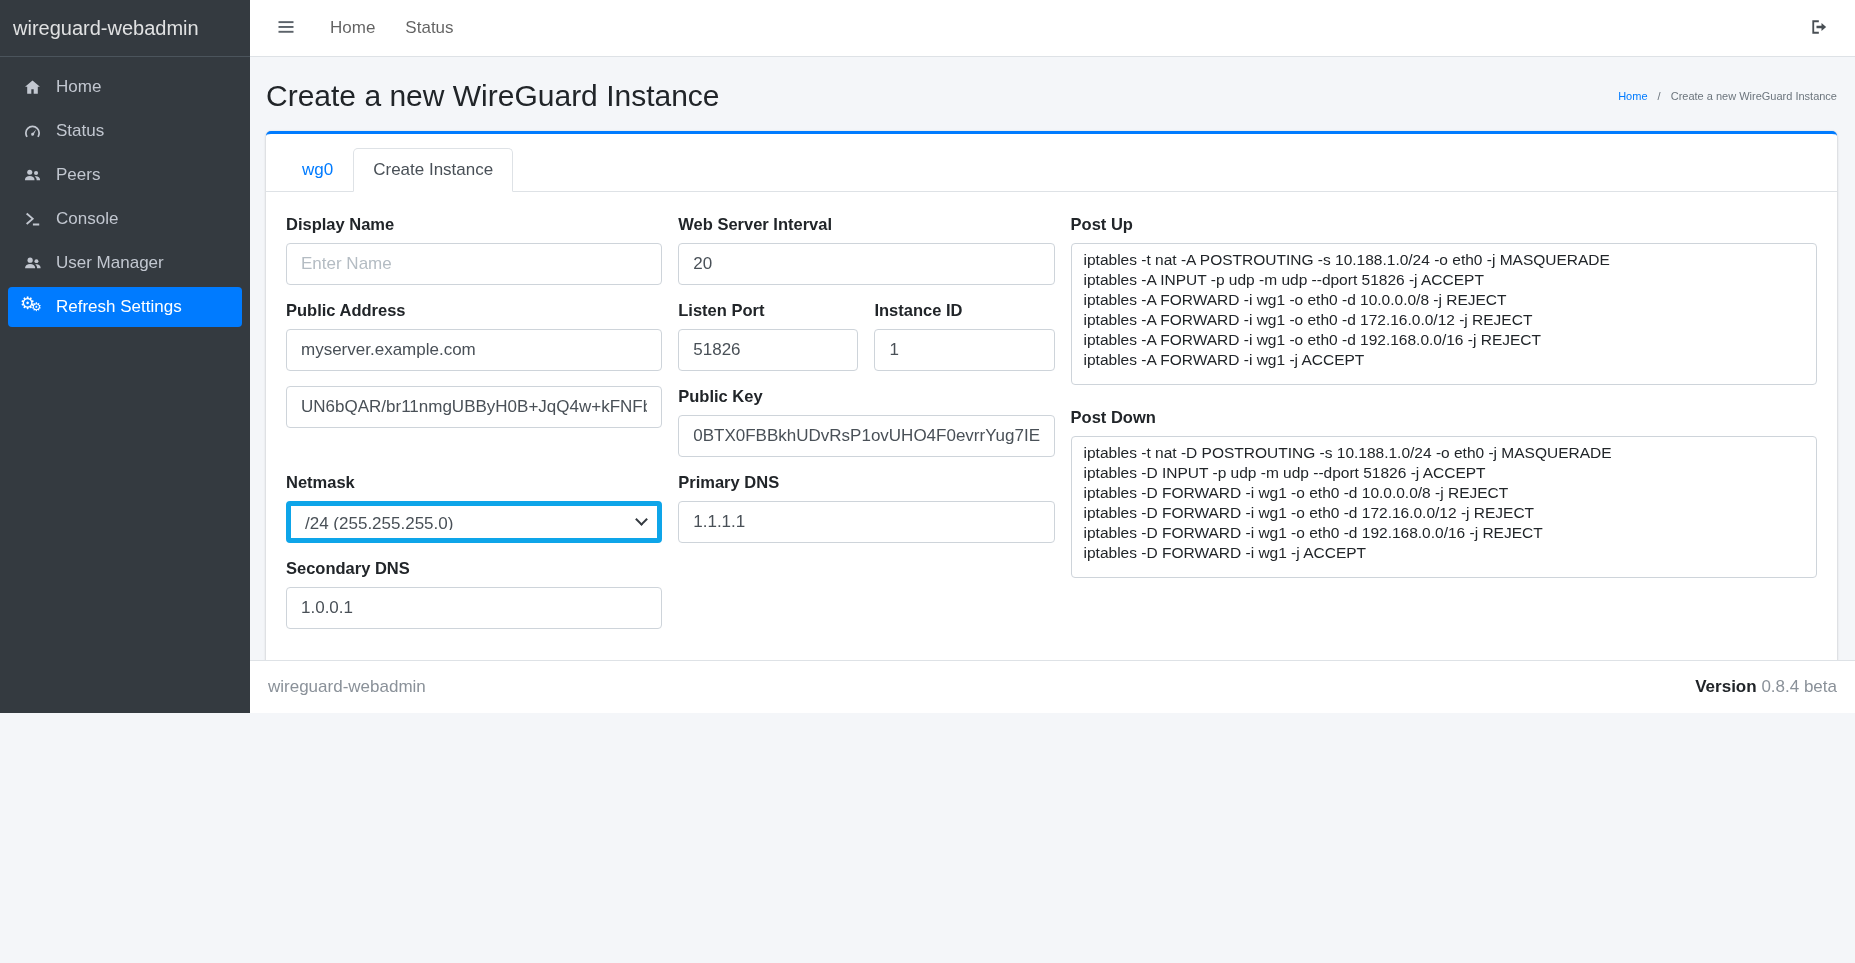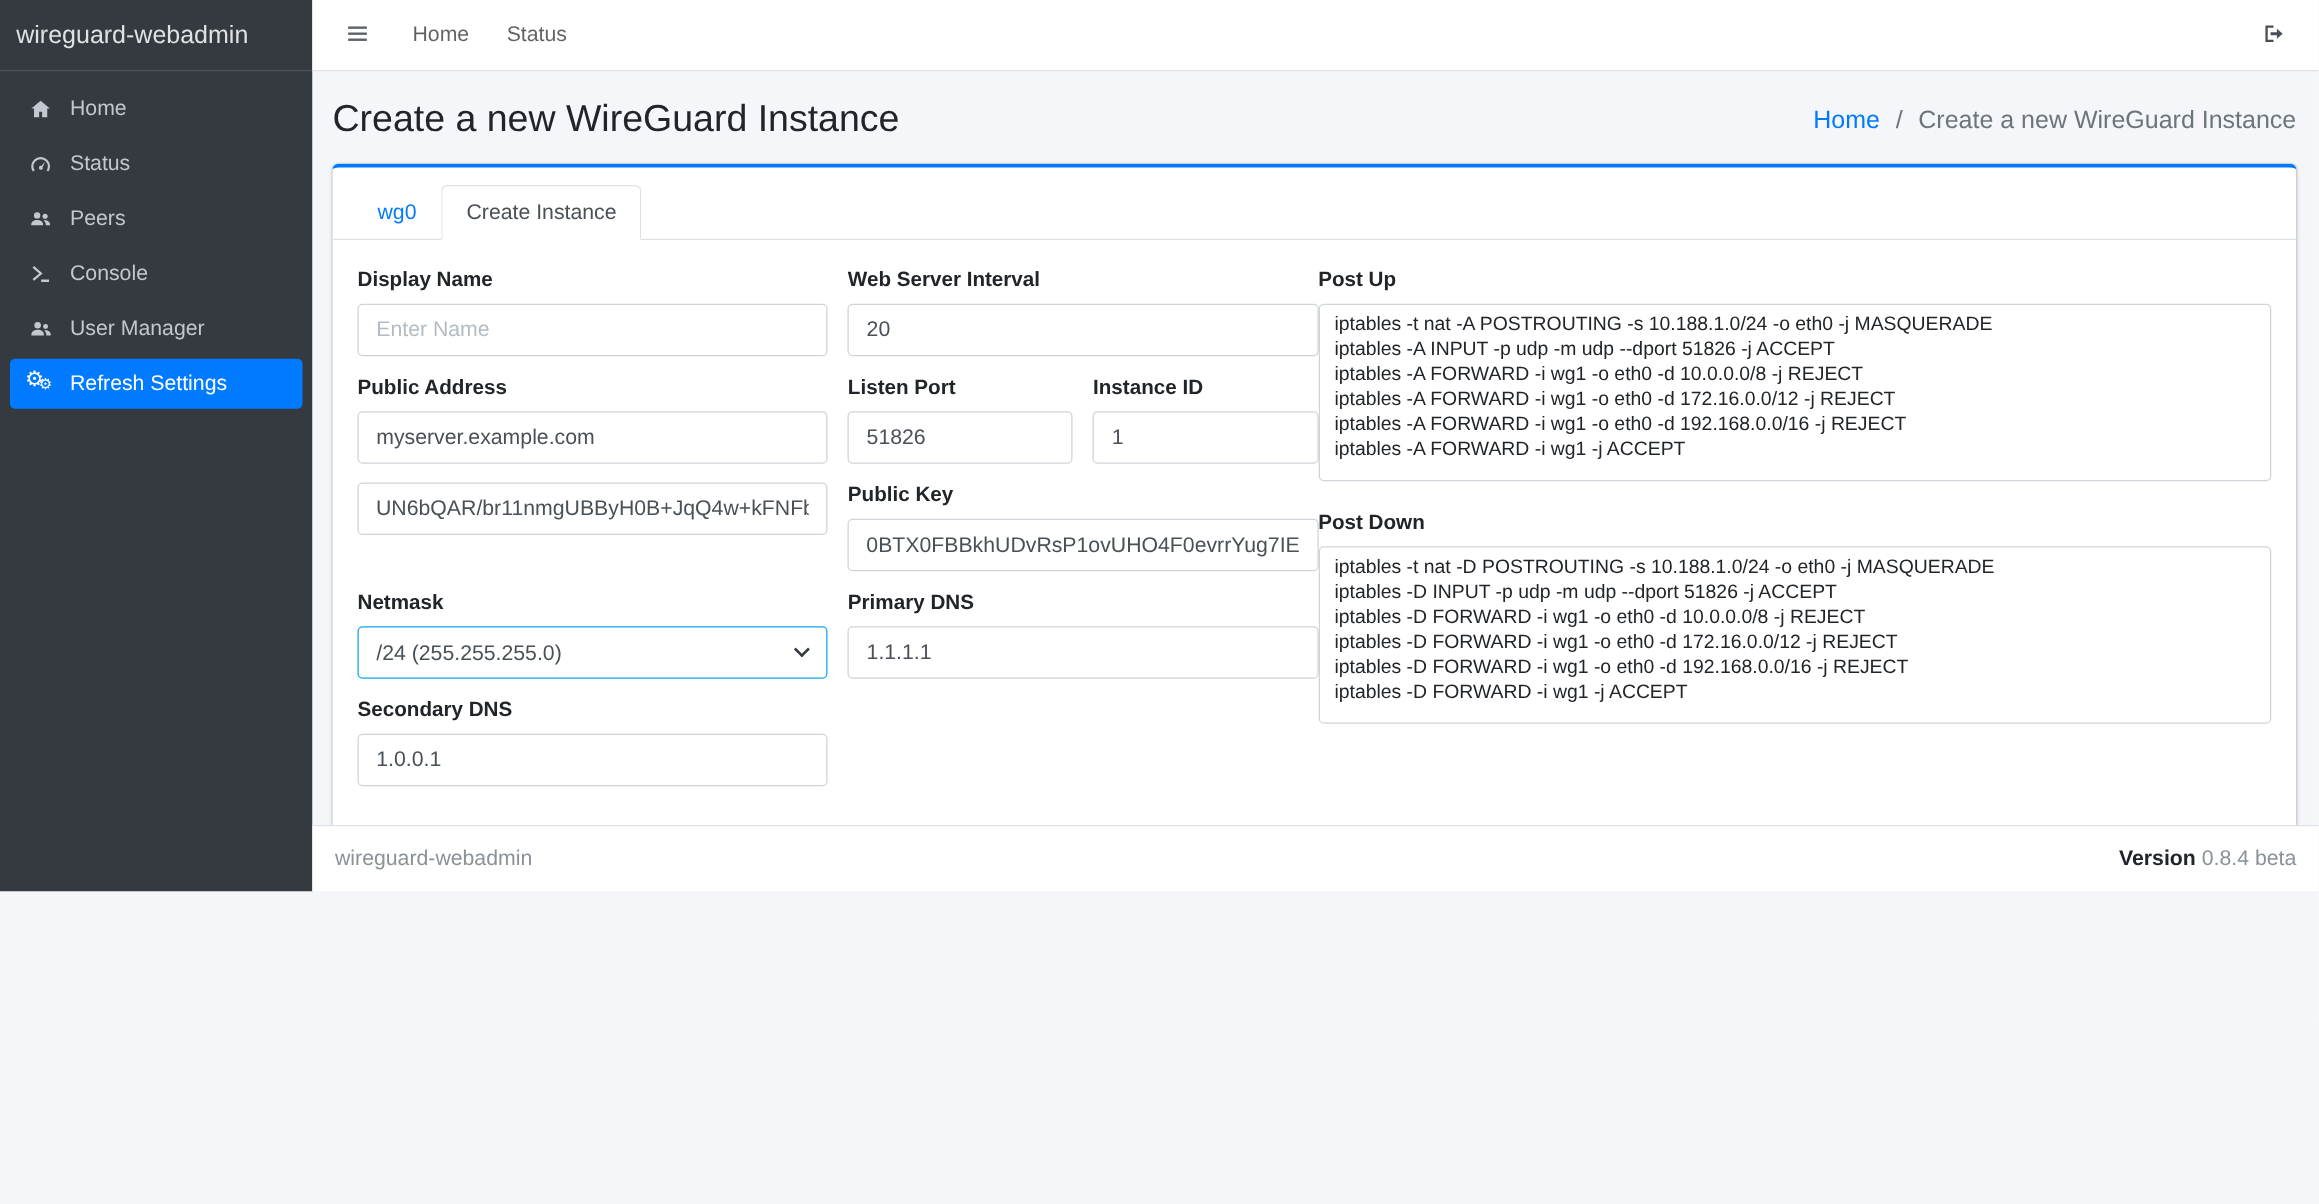--- a/index.html
+++ b/index.html
@@ -43,56 +43,56 @@
   .hamburger svg { width:20px; height:20px; fill:currentColor; }
   .nav-link { color:rgba(0,0,0,.62); text-decoration:none; font-size:17px; margin-left:30px; cursor:pointer; }
   .navbar-spacer { flex:1; }
   .signout { background:none; border:none; cursor:pointer; color:#494f54; display:flex; align-items:center; padding:4px; }
   .signout svg { width:20px; height:20px; fill:currentColor; }
 
   .content { flex:1; min-height:0; overflow:hidden; }
 
   .content-header { display:flex; align-items:center; justify-content:space-between; padding:22px 18px 16px 16px; }
   .page-title { font-size:30px; font-weight:500; color:#212529; }
-  .breadcrumb { font-size:20px; color:#6c757d; white-space:nowrap;text-align:right; }
+  .breadcrumb { font-size:11px; color:#6c757d; white-space:nowrap;text-align:right; }
   .breadcrumb a { color:#007bff; text-decoration:none; cursor:pointer; }
   .breadcrumb .sep { margin:0 7px; color:#6c757d; }
 
   
   .card {
     background:#fff; margin:2px 18px 0 16px; border-radius:5px;
     border-top:3px solid #007bff;
     box-shadow:0 0 1px rgba(0,0,0,.125), 0 1px 3px rgba(0,0,0,.2);
   }
   .card-tabs { display:flex; align-items:flex-end; padding:14px 0 0 16px; border-bottom:1px solid #dee2e6; }
   .tab {
     padding:11px 19px; font-size:17px; color:#007bff; text-decoration:none; cursor:pointer;
     margin-bottom:-1px; border:1px solid transparent;
     border-top-left-radius:5px; border-top-right-radius:5px;
   }
   .tab.active { color:#495057; background:#fff; border-color:#dee2e6 #dee2e6 #fff; }
 
   .card-body { padding:22px 20px 20px; }
-  .form-layout { display:flex; }
+  .form-layout { display:flex; gap:16px; }
   .form-left { width:50.2%; display:grid; grid-template-columns:1fr 1fr; column-gap:16px; row-gap:15px; align-content:start; }
   .form-right { flex:1; min-width:0; display:flex; flex-direction:column; }
 
   .field label { display:block; font-size:16.5px; font-weight:700; color:#212529; margin-bottom:9px; line-height:20px; }
   .field input {
     width:100%; height:42px; padding:8px 14px; font-size:17px; color:#495057;
     border:1px solid #ced4da; border-radius:4px; background:#fff; outline:none;
   }
   .field input::placeholder { color:#b4bcc3; }
   .split { display:flex; gap:16px; }
   .split .field { flex:1; min-width:0; }
 
   .select-wrap { position:relative; }
   .select-wrap select {
     width:100%; height:42px; padding:8px 34px 8px 14px; font-size:17px; color:#495057;
-    border:1px solid #0ea5e9; border-radius:4px; background:#fff; outline:none;
+    border:5px solid #0ea5e9; border-radius:4px; background:#fff; outline:none;
     appearance:none; -webkit-appearance:none; cursor:pointer;
   }
   .caret {
     position:absolute; right:16px; top:14px; width:9px; height:9px;
     border-right:2px solid #343a40; border-bottom:2px solid #343a40;
     transform:rotate(45deg); pointer-events:none;
   }
 
   .field textarea {
     width:100%; height:142px; padding:6px 12px; font-size:15.5px; line-height:20px;

